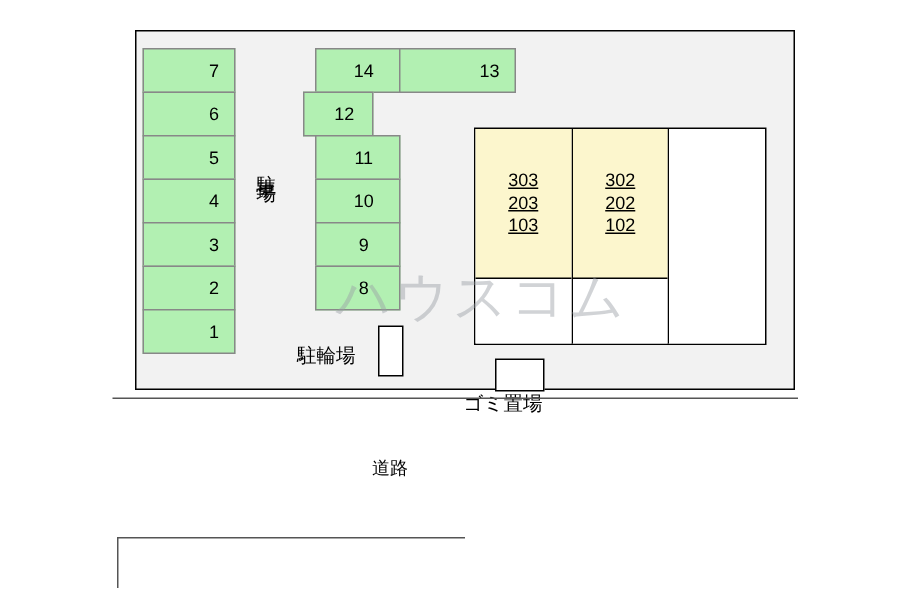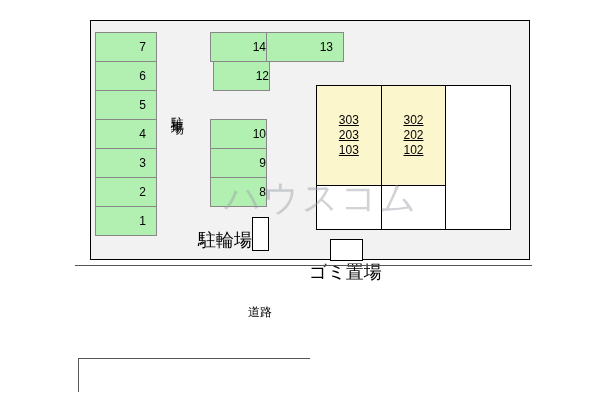--- a/index.html
+++ b/index.html
@@ -9,39 +9,39 @@
   }
   .boundary{
     position:absolute;left:90px;top:20px;width:440px;height:240px;
     background:#f2f2f2;border:1px solid #000;box-sizing:border-box;
   }
   .space{
     position:absolute;height:30px;background:#b2f0b2;border:1px solid #888;
     box-sizing:border-box;font-size:12px;line-height:28px;
   }
   .space.alignR{text-align:right;padding-right:10px;}
-  .space.alignL{text-align:right;padding-left:8px;}
+  .space.alignL{text-align:center;padding-left:8px;}
   .vlabel{
     position:absolute;writing-mode:vertical-rl;text-orientation:upright;
     font-size:13px;letter-spacing:3px;
   }
   .building{
     position:absolute;left:316px;top:85px;width:195px;height:145px;
     border:1px solid #000;box-sizing:border-box;display:flex;background:#fff;
   }
   .unit{flex:1;display:flex;flex-direction:column;border-right:1px solid #000;}
   .unit:last-child{border-right:none;}
   .unit-rooms{
     height:100px;background:#fcf6cd;border-bottom:1px solid #000;
     display:flex;flex-direction:column;align-items:center;justify-content:center;
     font-size:12px;line-height:15px;box-sizing:border-box;text-decoration:underline;
   }
   .unit-strip{flex:1;background:#fff;}
   .small-rect{position:absolute;background:#fff;border:1px solid #000;box-sizing:border-box;}
-  .label{position:absolute;font-size:18px;white-space:nowrap;}
+  .label{position:absolute;font-size:13px;white-space:nowrap;}
   .road-line{position:absolute;left:75px;top:265px;width:457px;height:0;border-top:1px solid #555;}
   .l-horiz{position:absolute;left:78px;top:358px;width:232px;height:0;border-top:1px solid #555;}
   .l-vert{position:absolute;left:78px;top:358px;width:0;height:34px;border-left:1px solid #555;}
   .watermark{
     position:absolute;left:224px;top:174px;font-size:36px;color:#9aa0a6;
     opacity:0.45;letter-spacing:2px;z-index:10;pointer-events:none;white-space:nowrap;
   }
 </style>
 </head>
 <body>
@@ -56,21 +56,22 @@
   <div class="space alignR" style="left:95px;top:119px;width:62px;">4</div>
   <div class="space alignR" style="left:95px;top:148px;width:62px;">3</div>
   <div class="space alignR" style="left:95px;top:177px;width:62px;">2</div>
   <div class="space alignR" style="left:95px;top:206px;width:62px;">1</div>
 
   <div class="vlabel" style="left:168px;top:106px;">駐車場</div>
 
   <div class="space alignL" style="left:210px;top:32px;width:57px;">14</div>
   <div class="space alignR" style="left:266px;top:32px;width:78px;">13</div>
 
-  <div class="space alignL" style="left:213px;top:61px;width:57px;">12</div>
+  <div class="space alignL" style="left:202px;top:61px;width:47px;">12</div>
+  <div class="space alignL" style="left:210px;top:90px;width:57px;">11</div>
   <div class="space alignL" style="left:210px;top:119px;width:57px;">10</div>
   <div class="space alignL" style="left:210px;top:148px;width:57px;">9</div>
   <div class="space alignL" style="left:210px;top:177px;width:57px;">8</div>
 
   <div class="building">
     <div class="unit">
       <div class="unit-rooms">
         <div>303</div>
         <div>203</div>
         <div>103</div>

